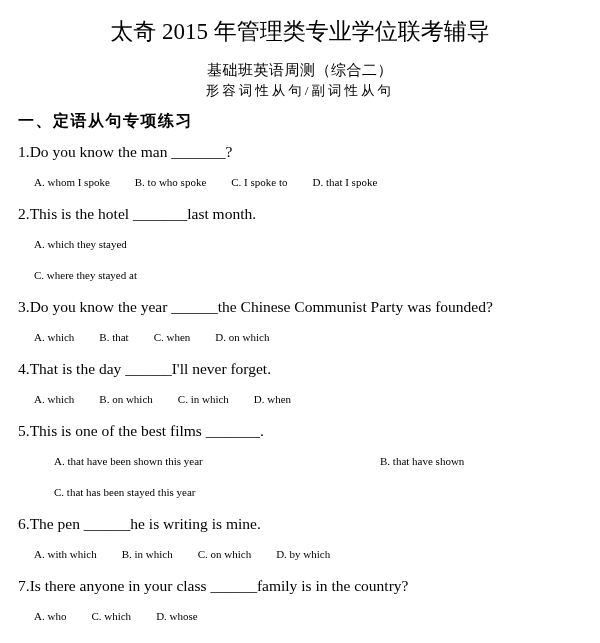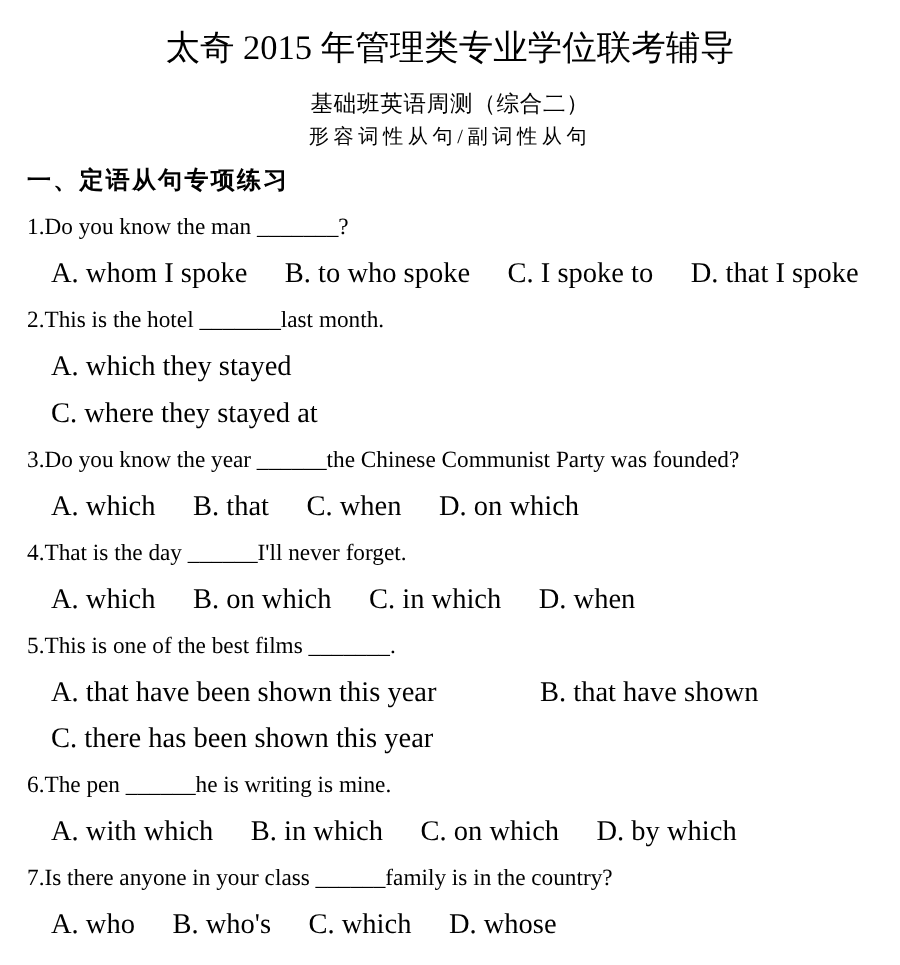--- a/index.html
+++ b/index.html
@@ -50,36 +50,36 @@
     margin: 0 0 6px 0;
     letter-spacing: 1.5px;
   }
   .question { margin: 0; }
   .stem {
     font-size: 15.5px;
     line-height: 31px;
     white-space: nowrap;
   }
   .opt-row {
-    font-size: 19px;
+    font-size: 11px;
     line-height: 31px;
     padding-left: 16px;
     white-space: nowrap;
   }
   .opt-row.inline4 {
     display: flex;
     gap: 25px;
   }
   .opt-row.cols2 {
     display: flex;
   }
   .opt { display: inline-block; }
   
   .q2 .cols2 .opt:first-child { width: 238px; }
-  .q5 .cols2 .opt:first-child { width: 326px; }
+  .q5 .cols2 .opt:first-child { width: 326px; margin-left: 20px; }
 </style>
 </head>
 <body>
 
 <div class="page">
   <h1 class="doc-title">太奇 2015 年管理类专业学位联考辅导</h1>
   <div class="doc-subtitle">基础班英语周测（综合二）</div>
   <div class="doc-topic">形容词性从句/副词性从句</div>
   <div class="section-heading">一、定语从句专项练习</div>
   <div id="questions">
@@ -119,35 +119,34 @@
           <span class="opt">D. when</span>
         </div>
       </div>
       <div class="question q5">
         <div class="stem">5.This is one of the best films _______.</div>
         <div class="opt-row cols2">
           <span class="opt">A. that have been shown this year</span>
           <span class="opt">B. that have shown</span>
         </div>
         <div class="opt-row cols2">
-          <span class="opt">C. there has been shown this year</span>
+          <span class="opt">C. that has been stayed this year</span>
         </div>
       </div>
       <div class="question q6">
         <div class="stem">6.The pen ______he is writing is mine.</div>
         <div class="opt-row inline4">
           <span class="opt">A. with which</span>
           <span class="opt">B. in which</span>
           <span class="opt">C. on which</span>
           <span class="opt">D. by which</span>
         </div>
       </div>
       <div class="question q7">
         <div class="stem">7.Is there anyone in your class ______family is in the country?</div>
         <div class="opt-row inline4">
           <span class="opt">A. who</span>
-          <span class="opt">B. who's</span>
           <span class="opt">C. which</span>
           <span class="opt">D. whose</span>
         </div>
       </div>
     </div>
 </div>
 
 </body></html>

